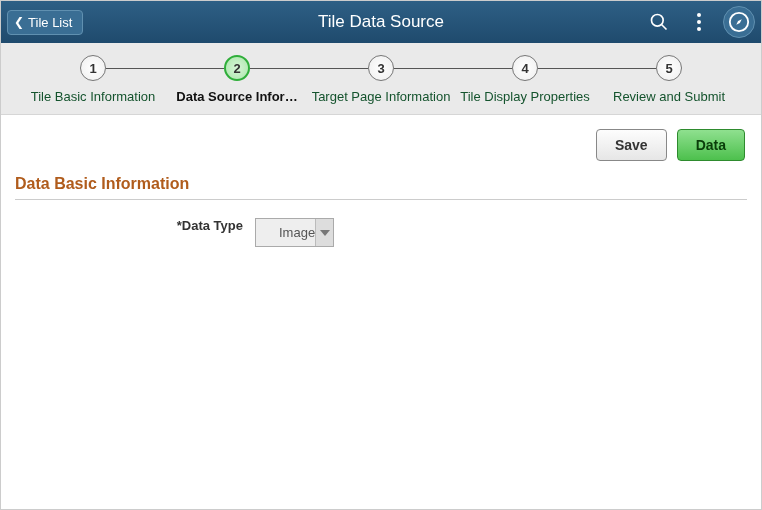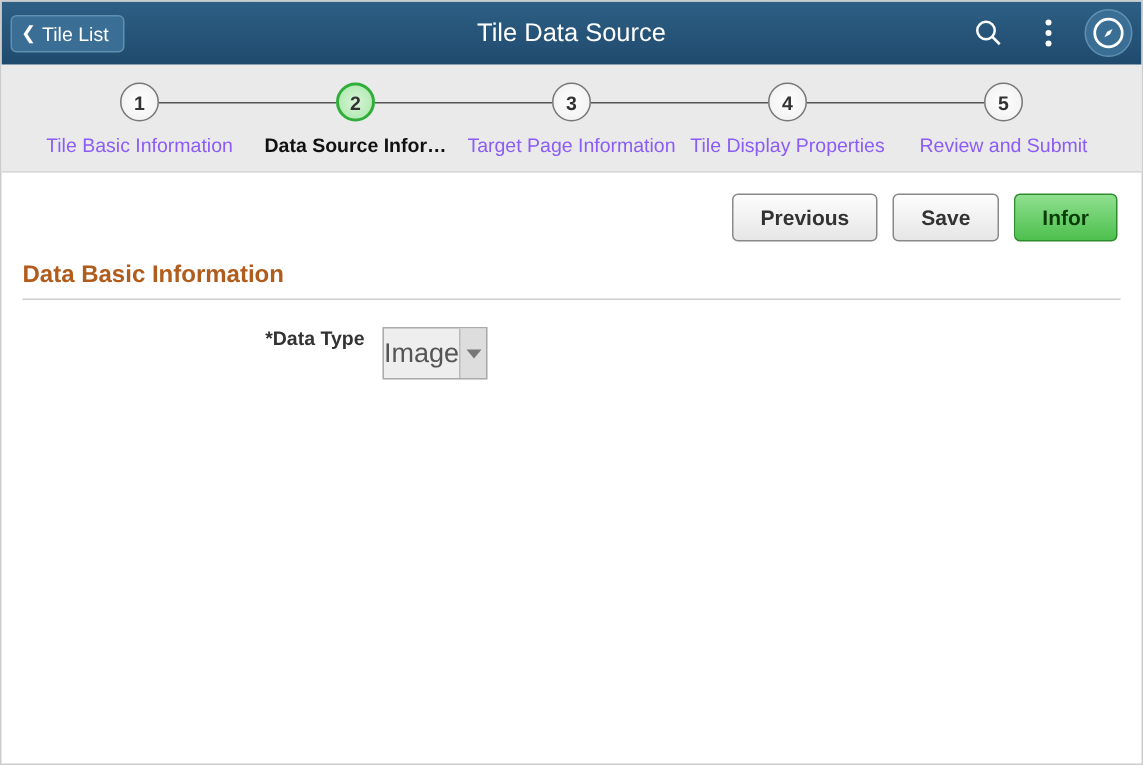--- a/index.html
+++ b/index.html
@@ -96,21 +96,21 @@
     z-index: 2;
     position: relative;
   }
   .step.active .circle {
     border: 2px solid #2fae3a;
     background: radial-gradient(#d8f5d8, #a8e6a8);
   }
   .step .label {
     margin-top: 8px;
     font-size: 13px;
-    color: #8b5cf6;
+    color: #14532d;
     cursor: pointer;
     max-width: 140px;
     overflow: hidden;
     white-space: nowrap;
     text-overflow: ellipsis;
   }
   .step.active .label {
     color: #111;
     font-weight: bold;
     cursor: default;
@@ -173,22 +173,23 @@
     font-weight: bold;
   }
   .select-wrap {
     display: flex;
     align-items: stretch;
     border: 1px solid #aaa;
     background: #eee;
   }
   .select-wrap .sel-val {
     padding: 6px 0;
-    font-size: 18px;
+    font-size: 13px;
     color: #555;
+    margin-left: 23px;
   }
   .select-wrap .sel-arrow {
     width: 18px;
     background: #ddd;
     border-left: 1px solid #bbb;
     display: flex; align-items: center; justify-content: center;
   }
   .select-wrap .sel-arrow svg { width:10px; height:10px; fill:#777; }
 </style>
 </head>
@@ -247,23 +248,22 @@
     </div>
     <div class="step">
       <div class="circle">5</div>
 
       <div class="label">Review and Submit</div>
     </div>
   </div>
 </div>
 
 <div class="action-bar">
-  <button class="btn">Previous</button>
   <button class="btn">Save</button>
-  <button class="btn primary">Infor</button>
+  <button class="btn primary">Data</button>
 </div>
 
 <div class="section-title">Data Basic Information</div>
 <div class="divider"></div>
 
 <div class="form-row">
   <div class="form-label">*Data Type</div>
   <div class="select-wrap">
     <div class="sel-val">Image</div>
     <div class="sel-arrow">

